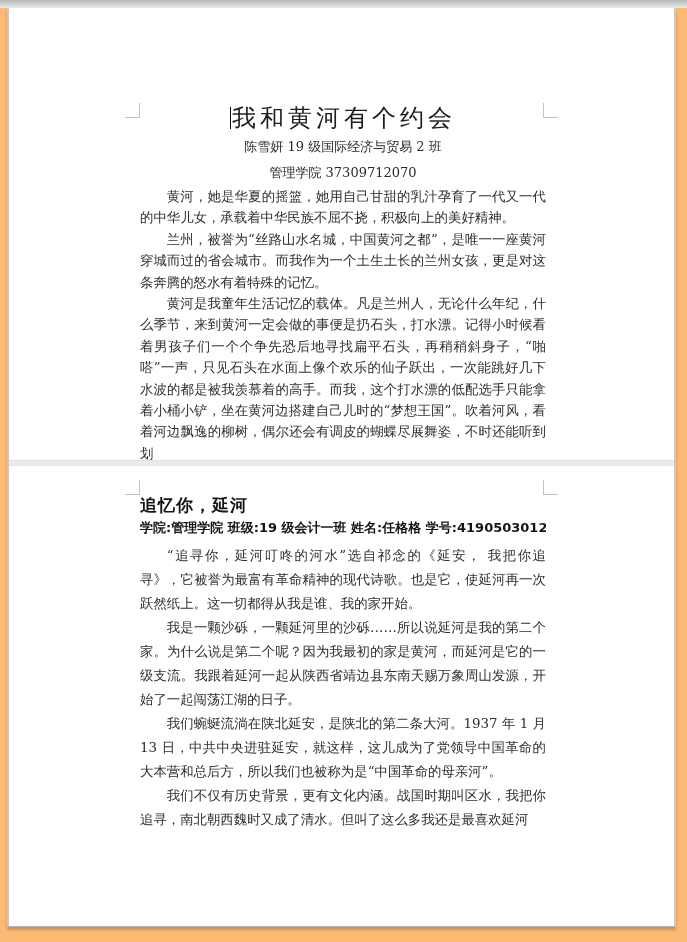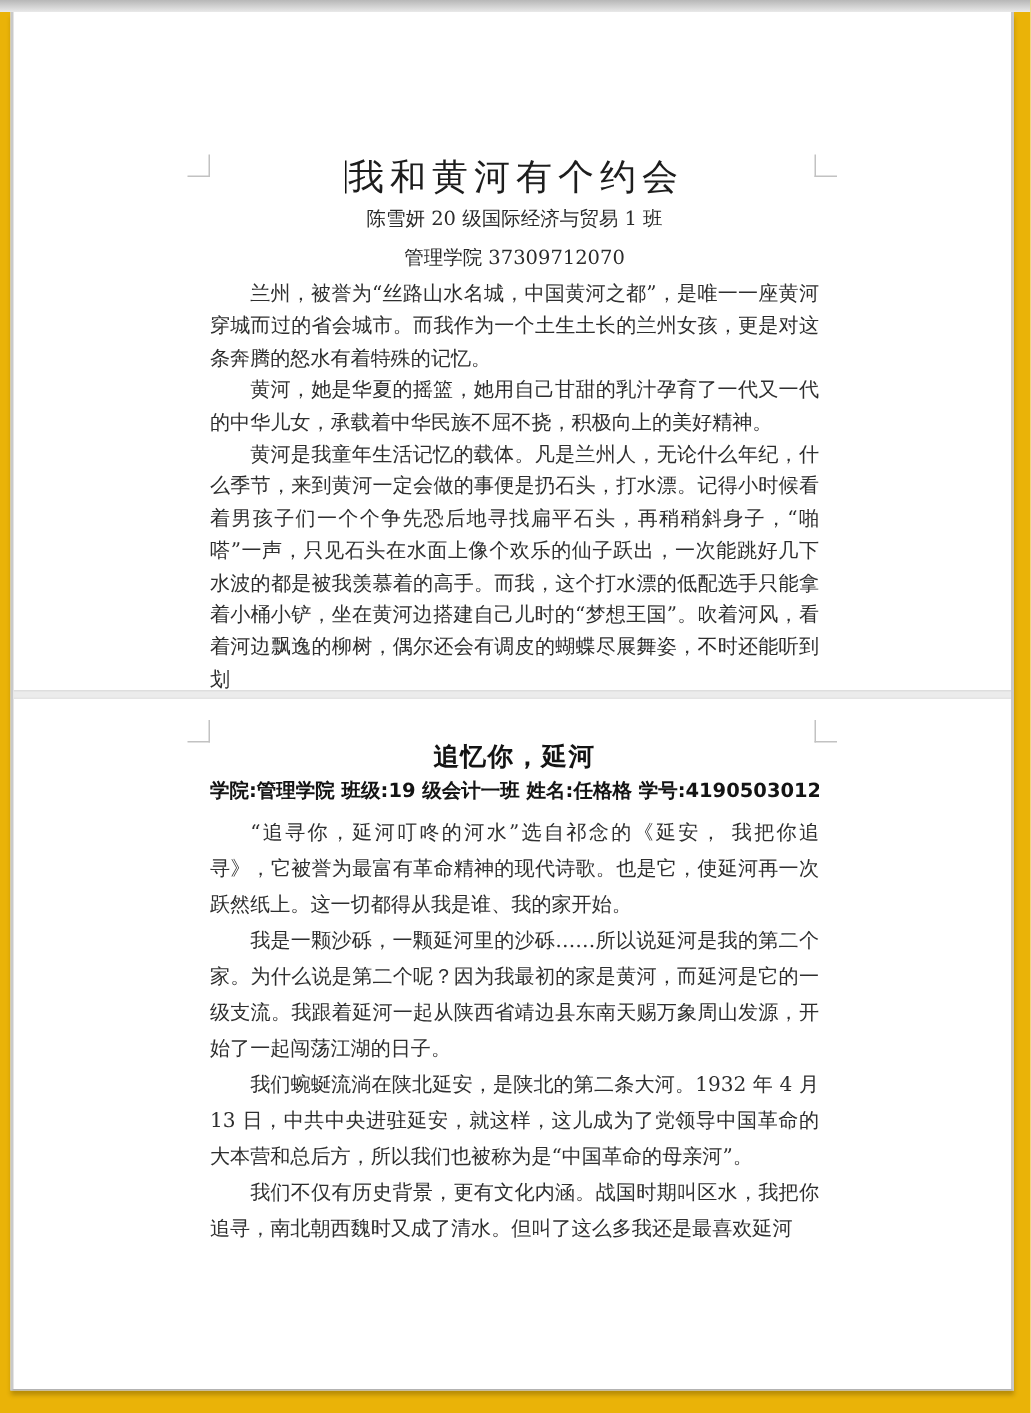--- a/index.html
+++ b/index.html
@@ -3,21 +3,21 @@
 <meta charset="utf-8">
 <style>
   html,body{margin:0;padding:0;}
   body{
     width:687px;height:942px;
     font-family:"DejaVu Sans",sans-serif;
     background:#f2f2f2;
   }
   .canvas{
     position:relative;width:687px;height:942px;overflow:hidden;
-    background:#eab308;
+    background:#fdba74;
   }
   .top-strip{
     position:absolute;top:0;left:0;right:0;height:8px;
     background:linear-gradient(#b7b7b7,#e9e9e9);
   }
   .sheet{
     position:absolute;left:7px;top:8px;width:669px;height:919px;
     background:#ffffff;
     border-left:2px solid #c9c9c9;
     border-right:2px solid #c9c9c9;
@@ -56,21 +56,21 @@
     white-space:nowrap;
   }
   .body-p{
     margin:0;font-size:13.4px;line-height:21.4px;
     text-align:justify;text-justify:inter-ideograph;
     text-indent:2em;color:#2e2e2e;
   }
   .p2-text .body-p{line-height:24px;}
   .essay2-title{
     margin:0;font-size:17px;line-height:22px;font-weight:700;
-    text-align:center;color:#141414;letter-spacing:1px;
+    color:#141414;letter-spacing:1px;
     font-family:"DejaVu Sans",sans-serif;white-space:nowrap;
   }
   .essay2-byline{
     margin:0 0 4px 0;font-size:13px;line-height:24px;font-weight:700;
     text-align:center;color:#141414;
     font-family:"DejaVu Sans",sans-serif;white-space:nowrap;
   }
 </style>
 </head>
 <body>
@@ -79,35 +79,35 @@
 
   <div class="top-strip"></div>
 
   <div class="sheet">
 
     <div class="mark tl" style="left:116px;top:95px;"></div>
     <div class="mark tr" style="left:534px;top:95px;"></div>
 
     <div class="textarea p1-text">
       <h1 class="doc-title"><span class="caret"></span><span>我和黄河有个约会</span></h1>
-      <p class="center-line">陈雪妍 20 级国际经济与贸易 1 班</p>
+      <p class="center-line">陈雪妍 19 级国际经济与贸易 2 班</p>
       <p class="center-line">管理学院 37309712070</p>
+      <p class="body-p">黄河，她是华夏的摇篮，她用自己甘甜的乳汁孕育了一代又一代的中华儿女，承载着中华民族不屈不挠，积极向上的美好精神。</p>
       <p class="body-p">兰州，被誉为“丝路山水名城，中国黄河之都”，是唯一一座黄河穿城而过的省会城市。而我作为一个土生土长的兰州女孩，更是对这条奔腾的怒水有着特殊的记忆。</p>
-      <p class="body-p">黄河，她是华夏的摇篮，她用自己甘甜的乳汁孕育了一代又一代的中华儿女，承载着中华民族不屈不挠，积极向上的美好精神。</p>
       <p class="body-p">黄河是我童年生活记忆的载体。凡是兰州人，无论什么年纪，什么季节，来到黄河一定会做的事便是扔石头，打水漂。记得小时候看着男孩子们一个个争先恐后地寻找扁平石头，再稍稍斜身子，“啪嗒”一声，只见石头在水面上像个欢乐的仙子跃出，一次能跳好几下水波的都是被我羡慕着的高手。而我，这个打水漂的低配选手只能拿着小桶小铲，坐在黄河边搭建自己儿时的“梦想王国”。吹着河风，看着河边飘逸的柳树，偶尔还会有调皮的蝴蝶尽展舞姿，不时还能听到划</p>
     </div>
 
     <div class="page-sep"></div>
 
     <div class="mark tl" style="left:116px;top:472px;"></div>
     <div class="mark tr" style="left:534px;top:472px;"></div>
 
     <div class="textarea p2-text">
       <h2 class="essay2-title">追忆你，延河</h2>
       <p class="essay2-byline">学院:管理学院 班级:19 级会计一班 姓名:任格格 学号:41905030120</p>
       <p class="body-p">“追寻你，延河叮咚的河水”选自祁念的《延安， 我把你追寻》，它被誉为最富有革命精神的现代诗歌。也是它，使延河再一次跃然纸上。这一切都得从我是谁、我的家开始。</p>
       <p class="body-p">我是一颗沙砾，一颗延河里的沙砾……所以说延河是我的第二个家。为什么说是第二个呢？因为我最初的家是黄河，而延河是它的一级支流。我跟着延河一起从陕西省靖边县东南天赐万象周山发源，开始了一起闯荡江湖的日子。</p>
-      <p class="body-p">我们蜿蜒流淌在陕北延安，是陕北的第二条大河。1932 年 4 月 13 日，中共中央进驻延安，就这样，这儿成为了党领导中国革命的大本营和总后方，所以我们也被称为是“中国革命的母亲河”。</p>
+      <p class="body-p">我们蜿蜒流淌在陕北延安，是陕北的第二条大河。1937 年 1 月 13 日，中共中央进驻延安，就这样，这儿成为了党领导中国革命的大本营和总后方，所以我们也被称为是“中国革命的母亲河”。</p>
       <p class="body-p">我们不仅有历史背景，更有文化内涵。战国时期叫区水，我把你追寻，南北朝西魏时又成了清水。但叫了这么多我还是最喜欢延河</p>
     </div>
 
   </div>
 </div>
 
 </body></html>

